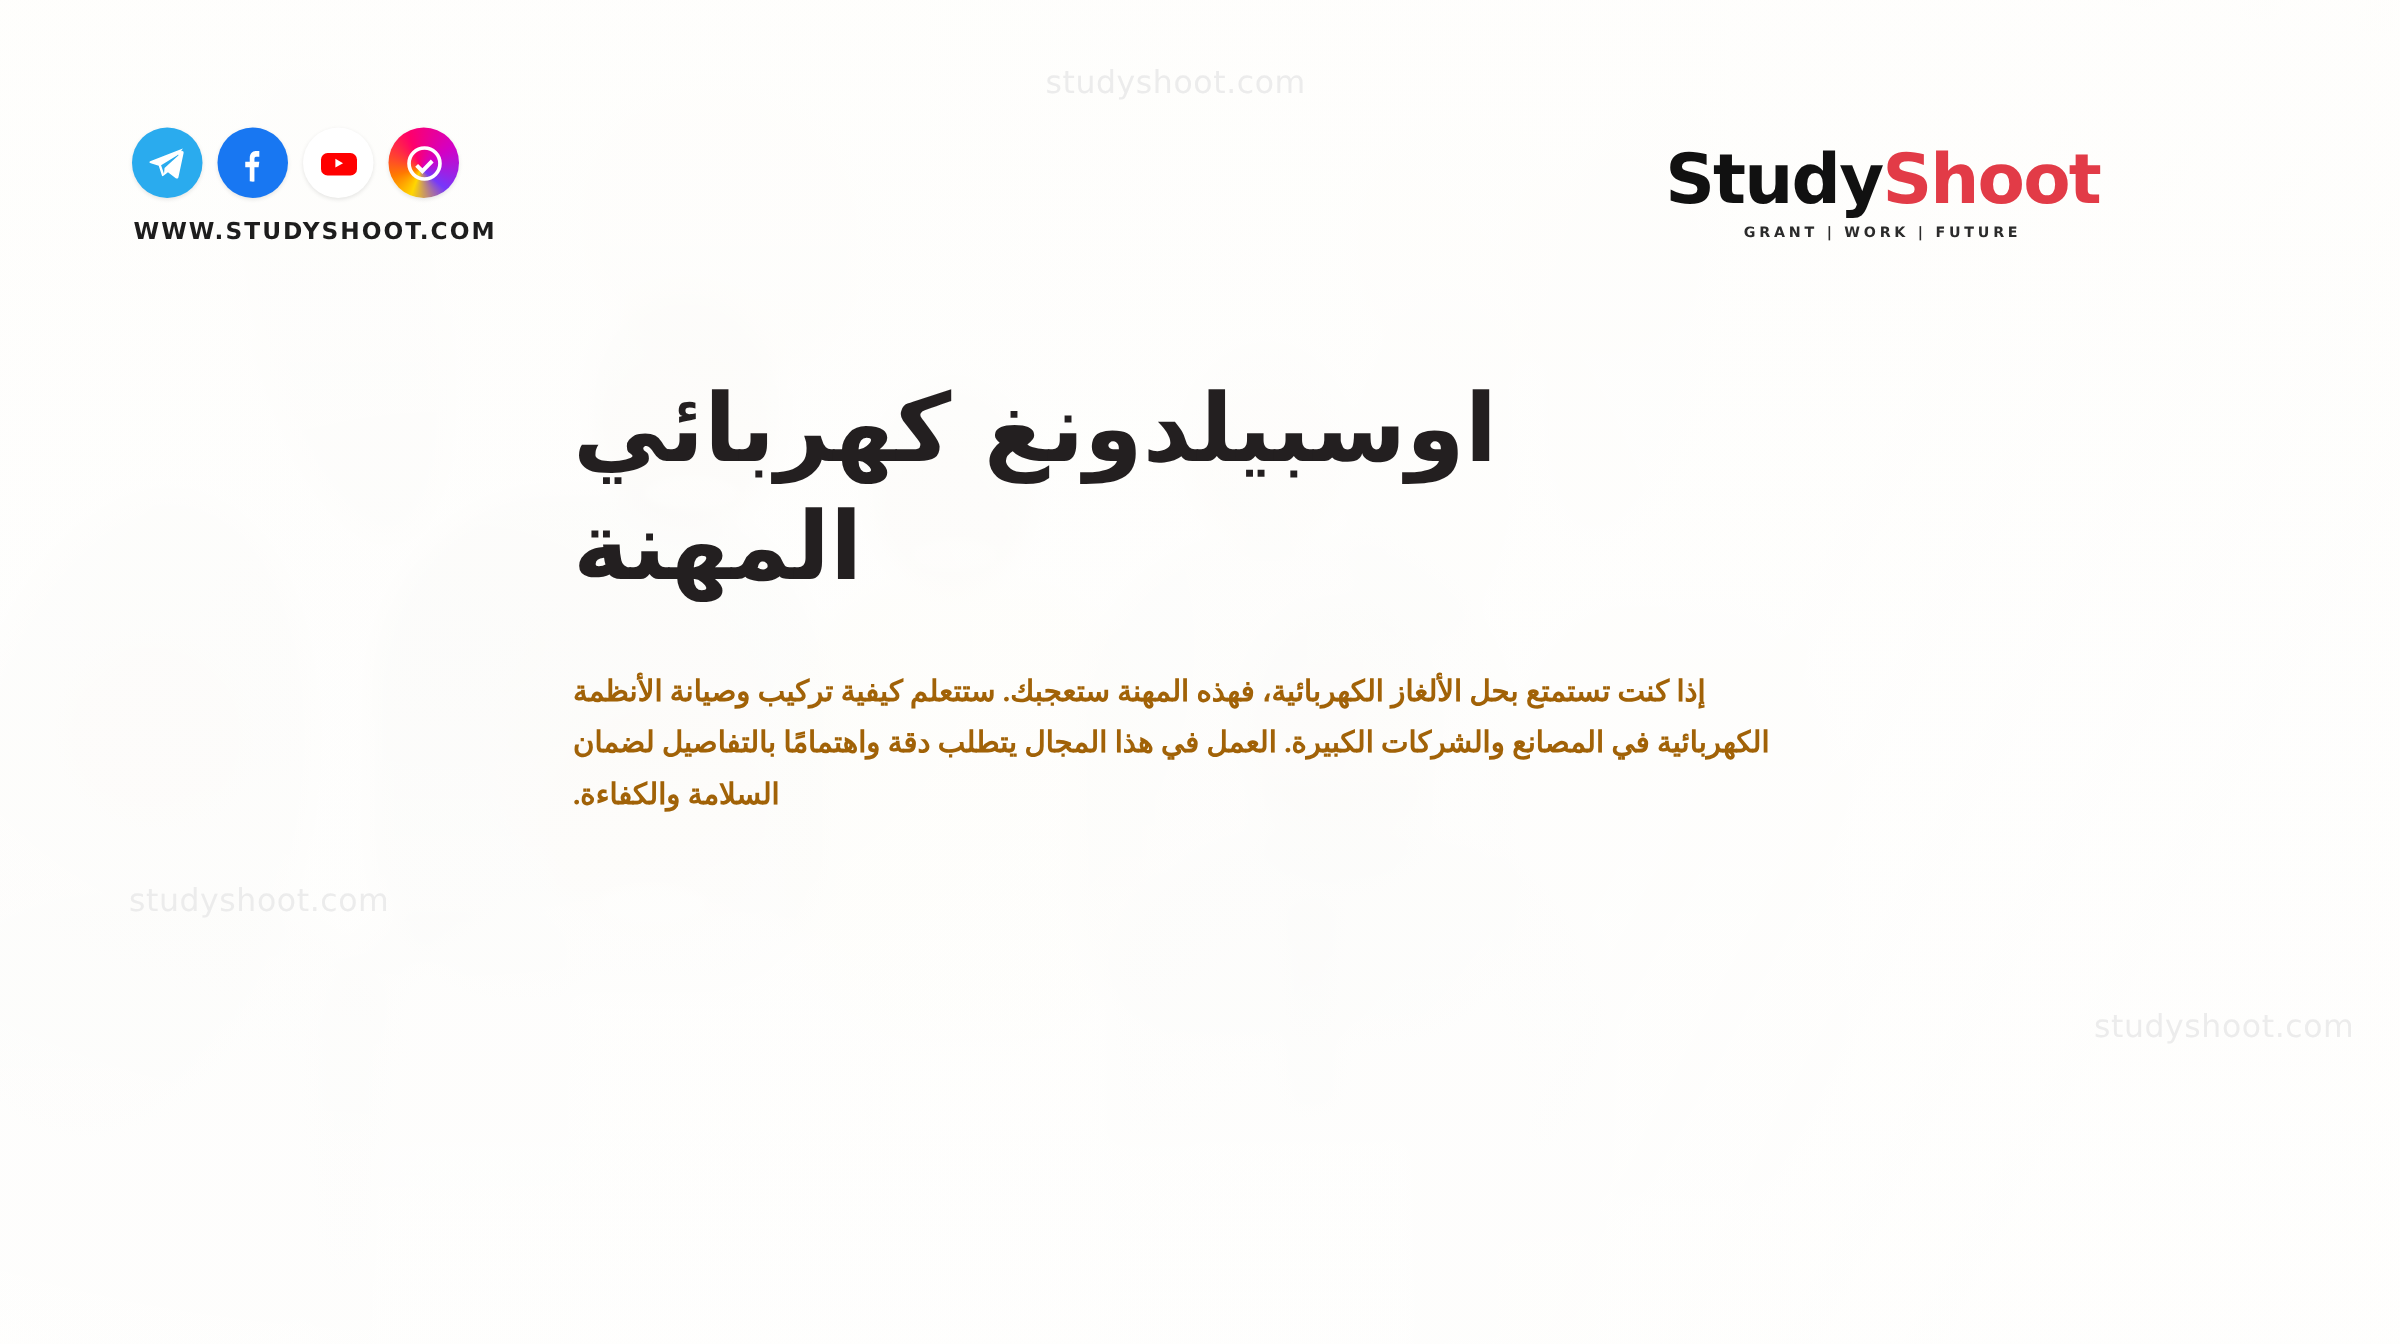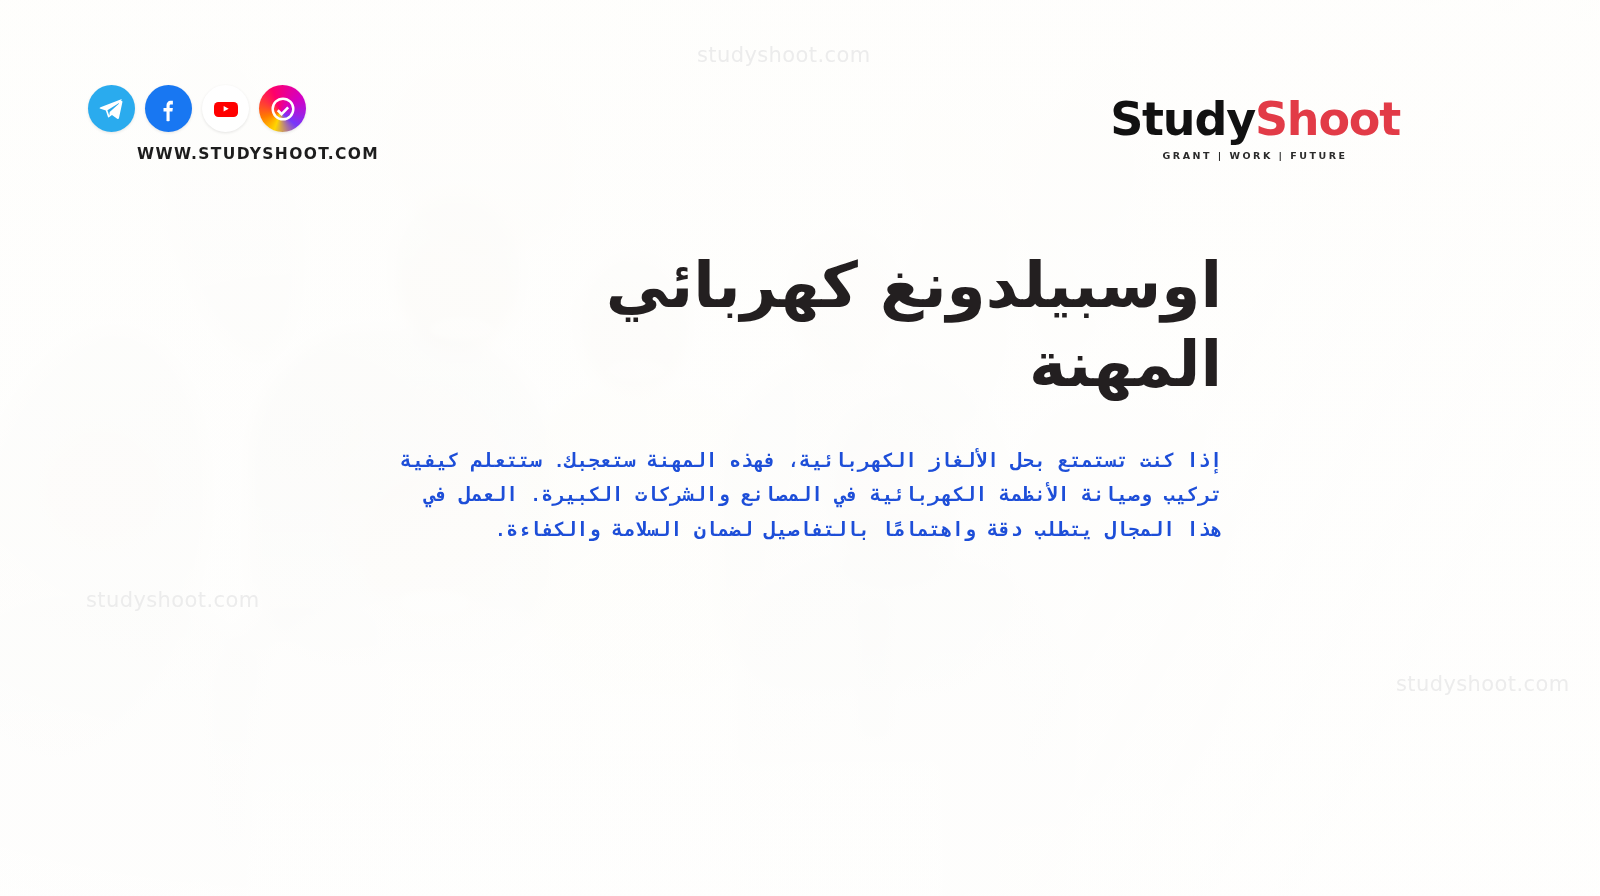--- a/index.html
+++ b/index.html
@@ -151,21 +151,20 @@
   .ic-instagram {
     background:conic-gradient(from 200deg at 46% 58%,
       #FFD600 0deg, #FF7A00 55deg, #FF0069 140deg, #D300C5 215deg, #7638FA 290deg, #FFD600 360deg);
   }
 
   .site-url {
     position:absolute; left:89px; top:145px;
     font-size:15.5px; font-weight:700; letter-spacing:1.35px;
     color:#1d1d1d; direction:ltr; white-space:nowrap;
     font-family:"DejaVu Sans","Liberation Sans",sans-serif;
-    margin-left:48px;
   }
 
   
   .brand {
     position:absolute; right:200px; top:96px;
     text-align:center; direction:ltr;
   }
   .brand-word {
     font-size:46px; font-weight:800; line-height:1;
     letter-spacing:-1.2px; white-space:nowrap;
@@ -175,33 +174,33 @@
   .brand-shoot { color:#E23B47;text-align:right; }
   .brand-tagline {
     margin-top:8px;
     font-size:9.5px; font-weight:700; letter-spacing:2.5px;
     color:#2b2b2b; white-space:nowrap;
     font-family:"DejaVu Sans","Liberation Sans",sans-serif;
   }
 
   
   .content {
-    position:absolute; right:378px; top:246px;
-    width:830px; text-align:right; direction:rtl;
+    position:absolute; right:388px; top:246px;
+    width:830px; text-align:left; direction:rtl;
   }
   .headline {
     font-size:63px; font-weight:800; line-height:1.26;
     color:#231f20; letter-spacing:-.5px;
     font-family:"DejaVu Sans","Liberation Sans",sans-serif;
   }
   .body-copy {
     margin-top:40px;
     font-size:19.5px; font-weight:700; line-height:1.78;
-    color:#1d4ed8;
-    font-family:Liberation Mono, monospace;
+    color:#a16207;
+    font-family:Liberation Serif, serif;
   }
 </style>
 </head>
 <body>
 
 <div id="banner">
 
   <div class="photo-layer">
     <div class="bg-room"></div>
     <div class="bg-window-top"></div>

